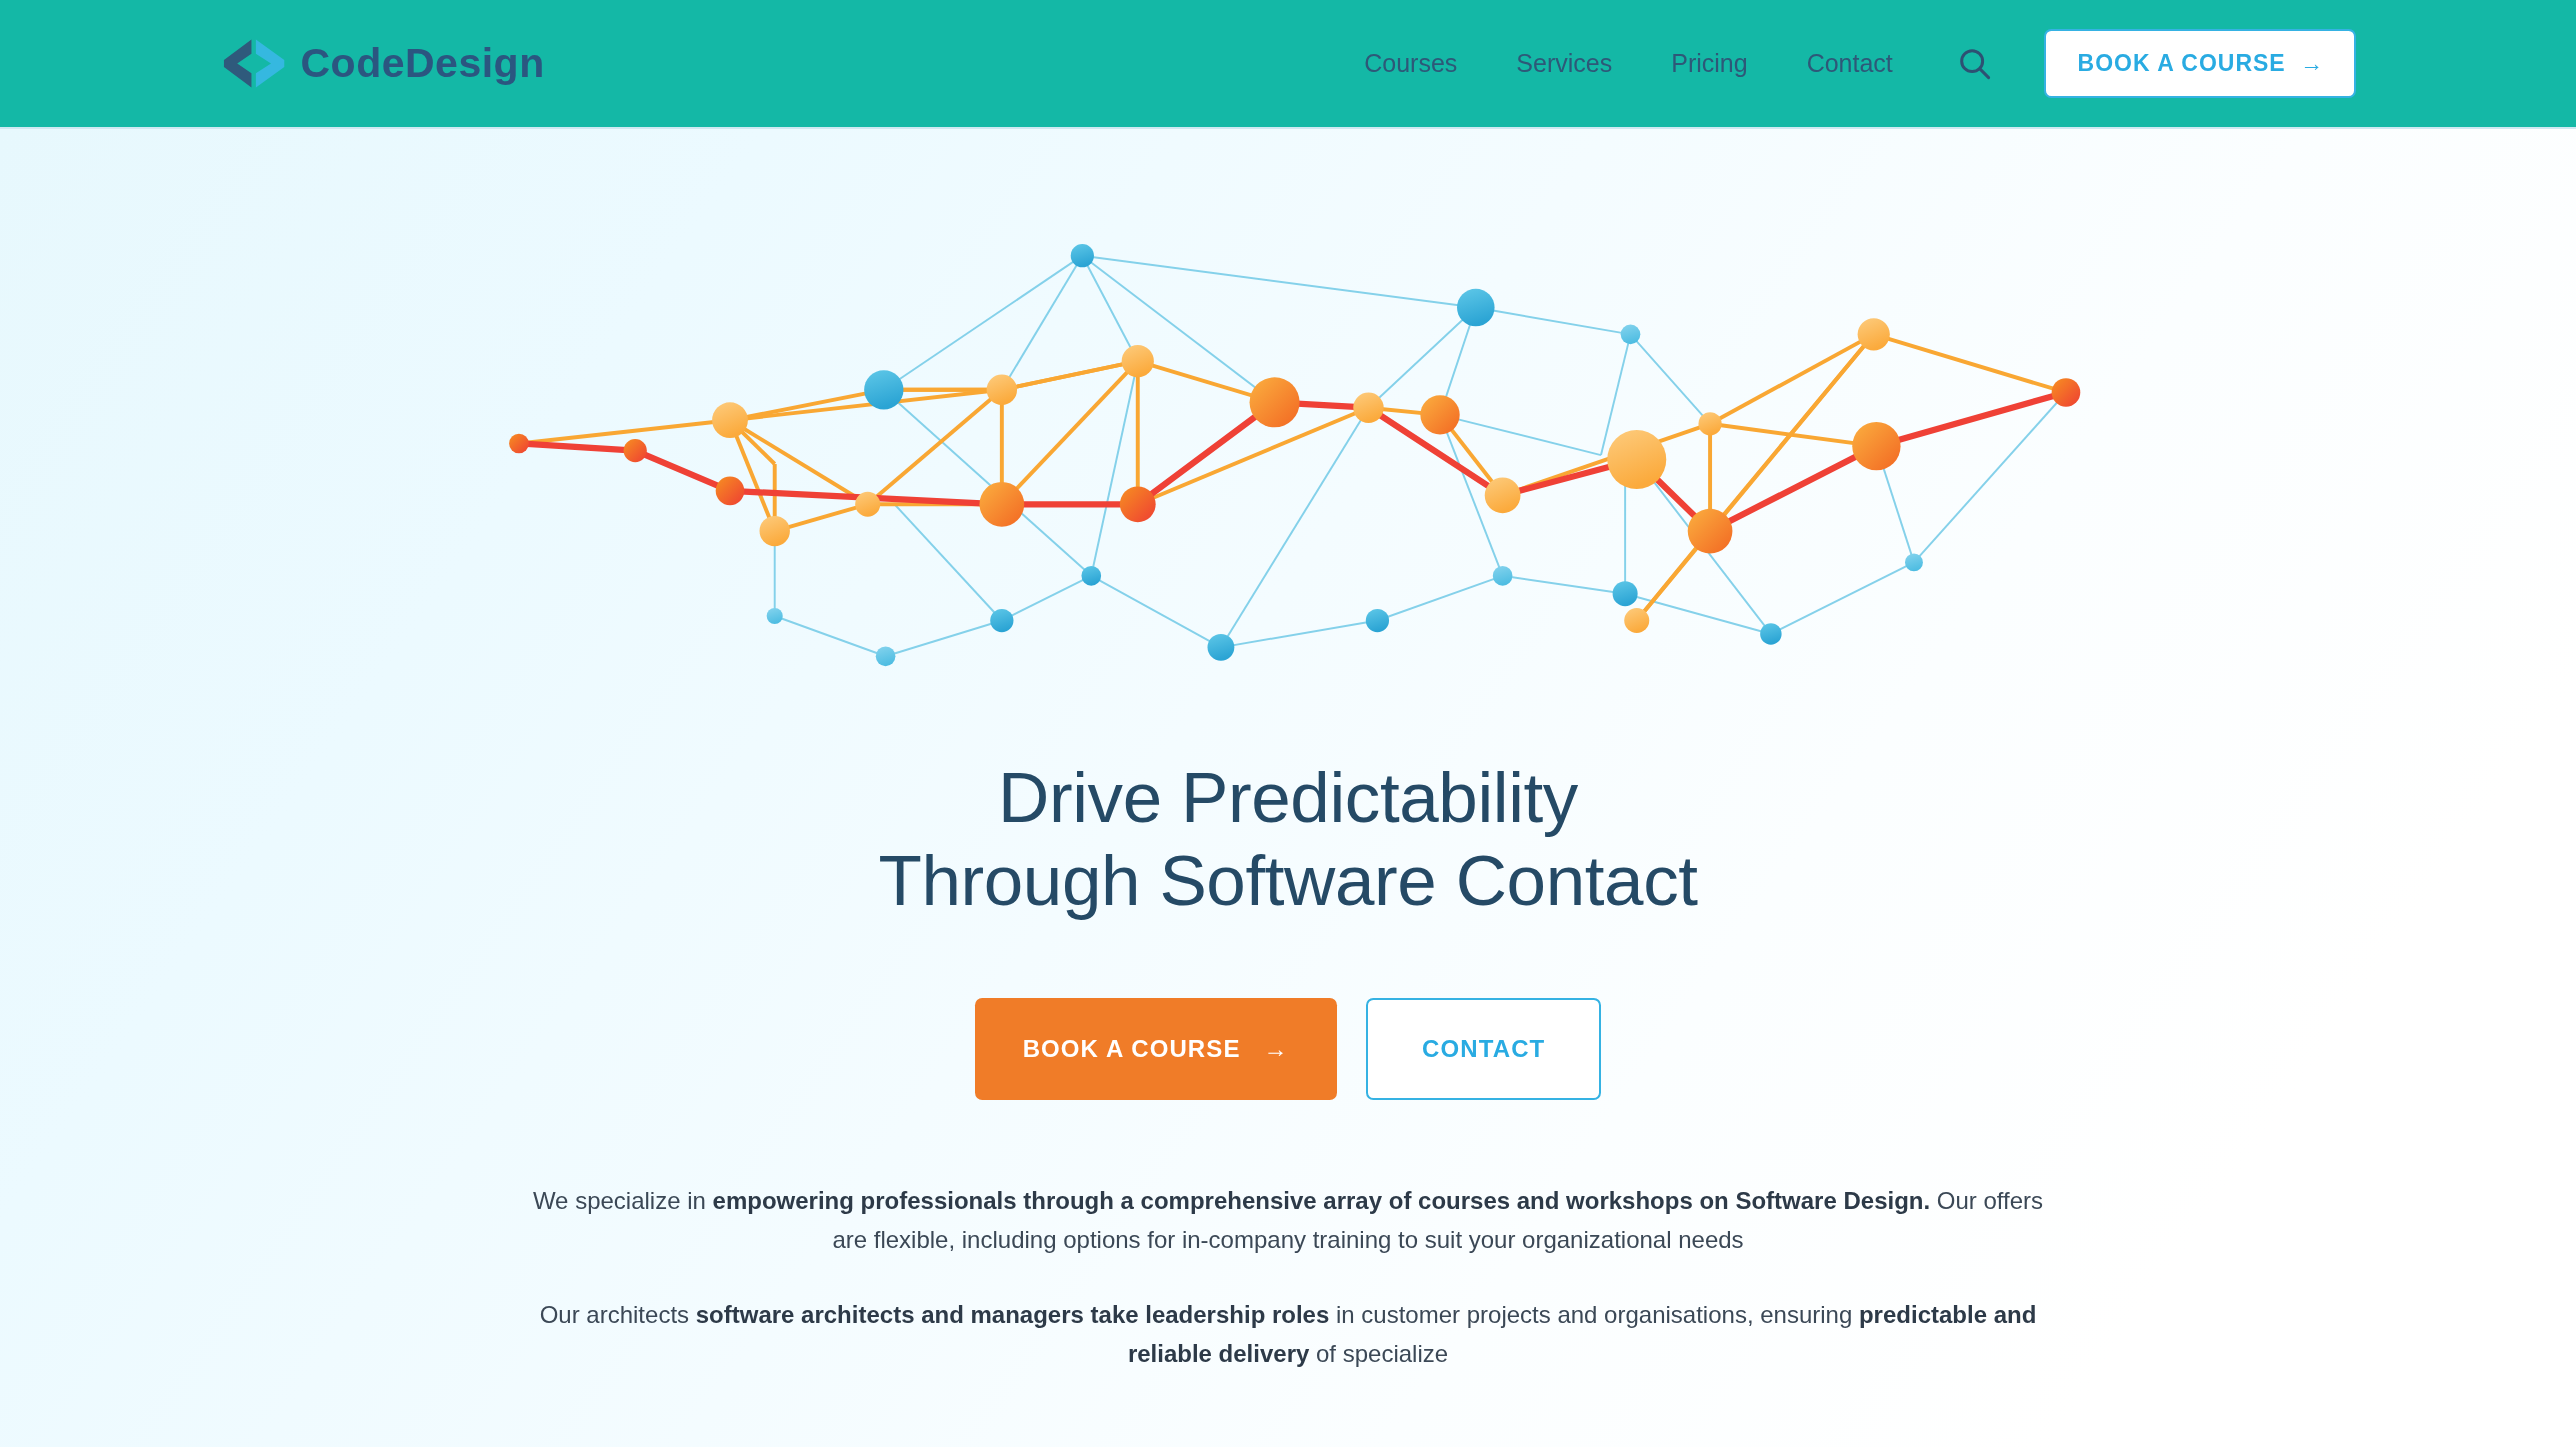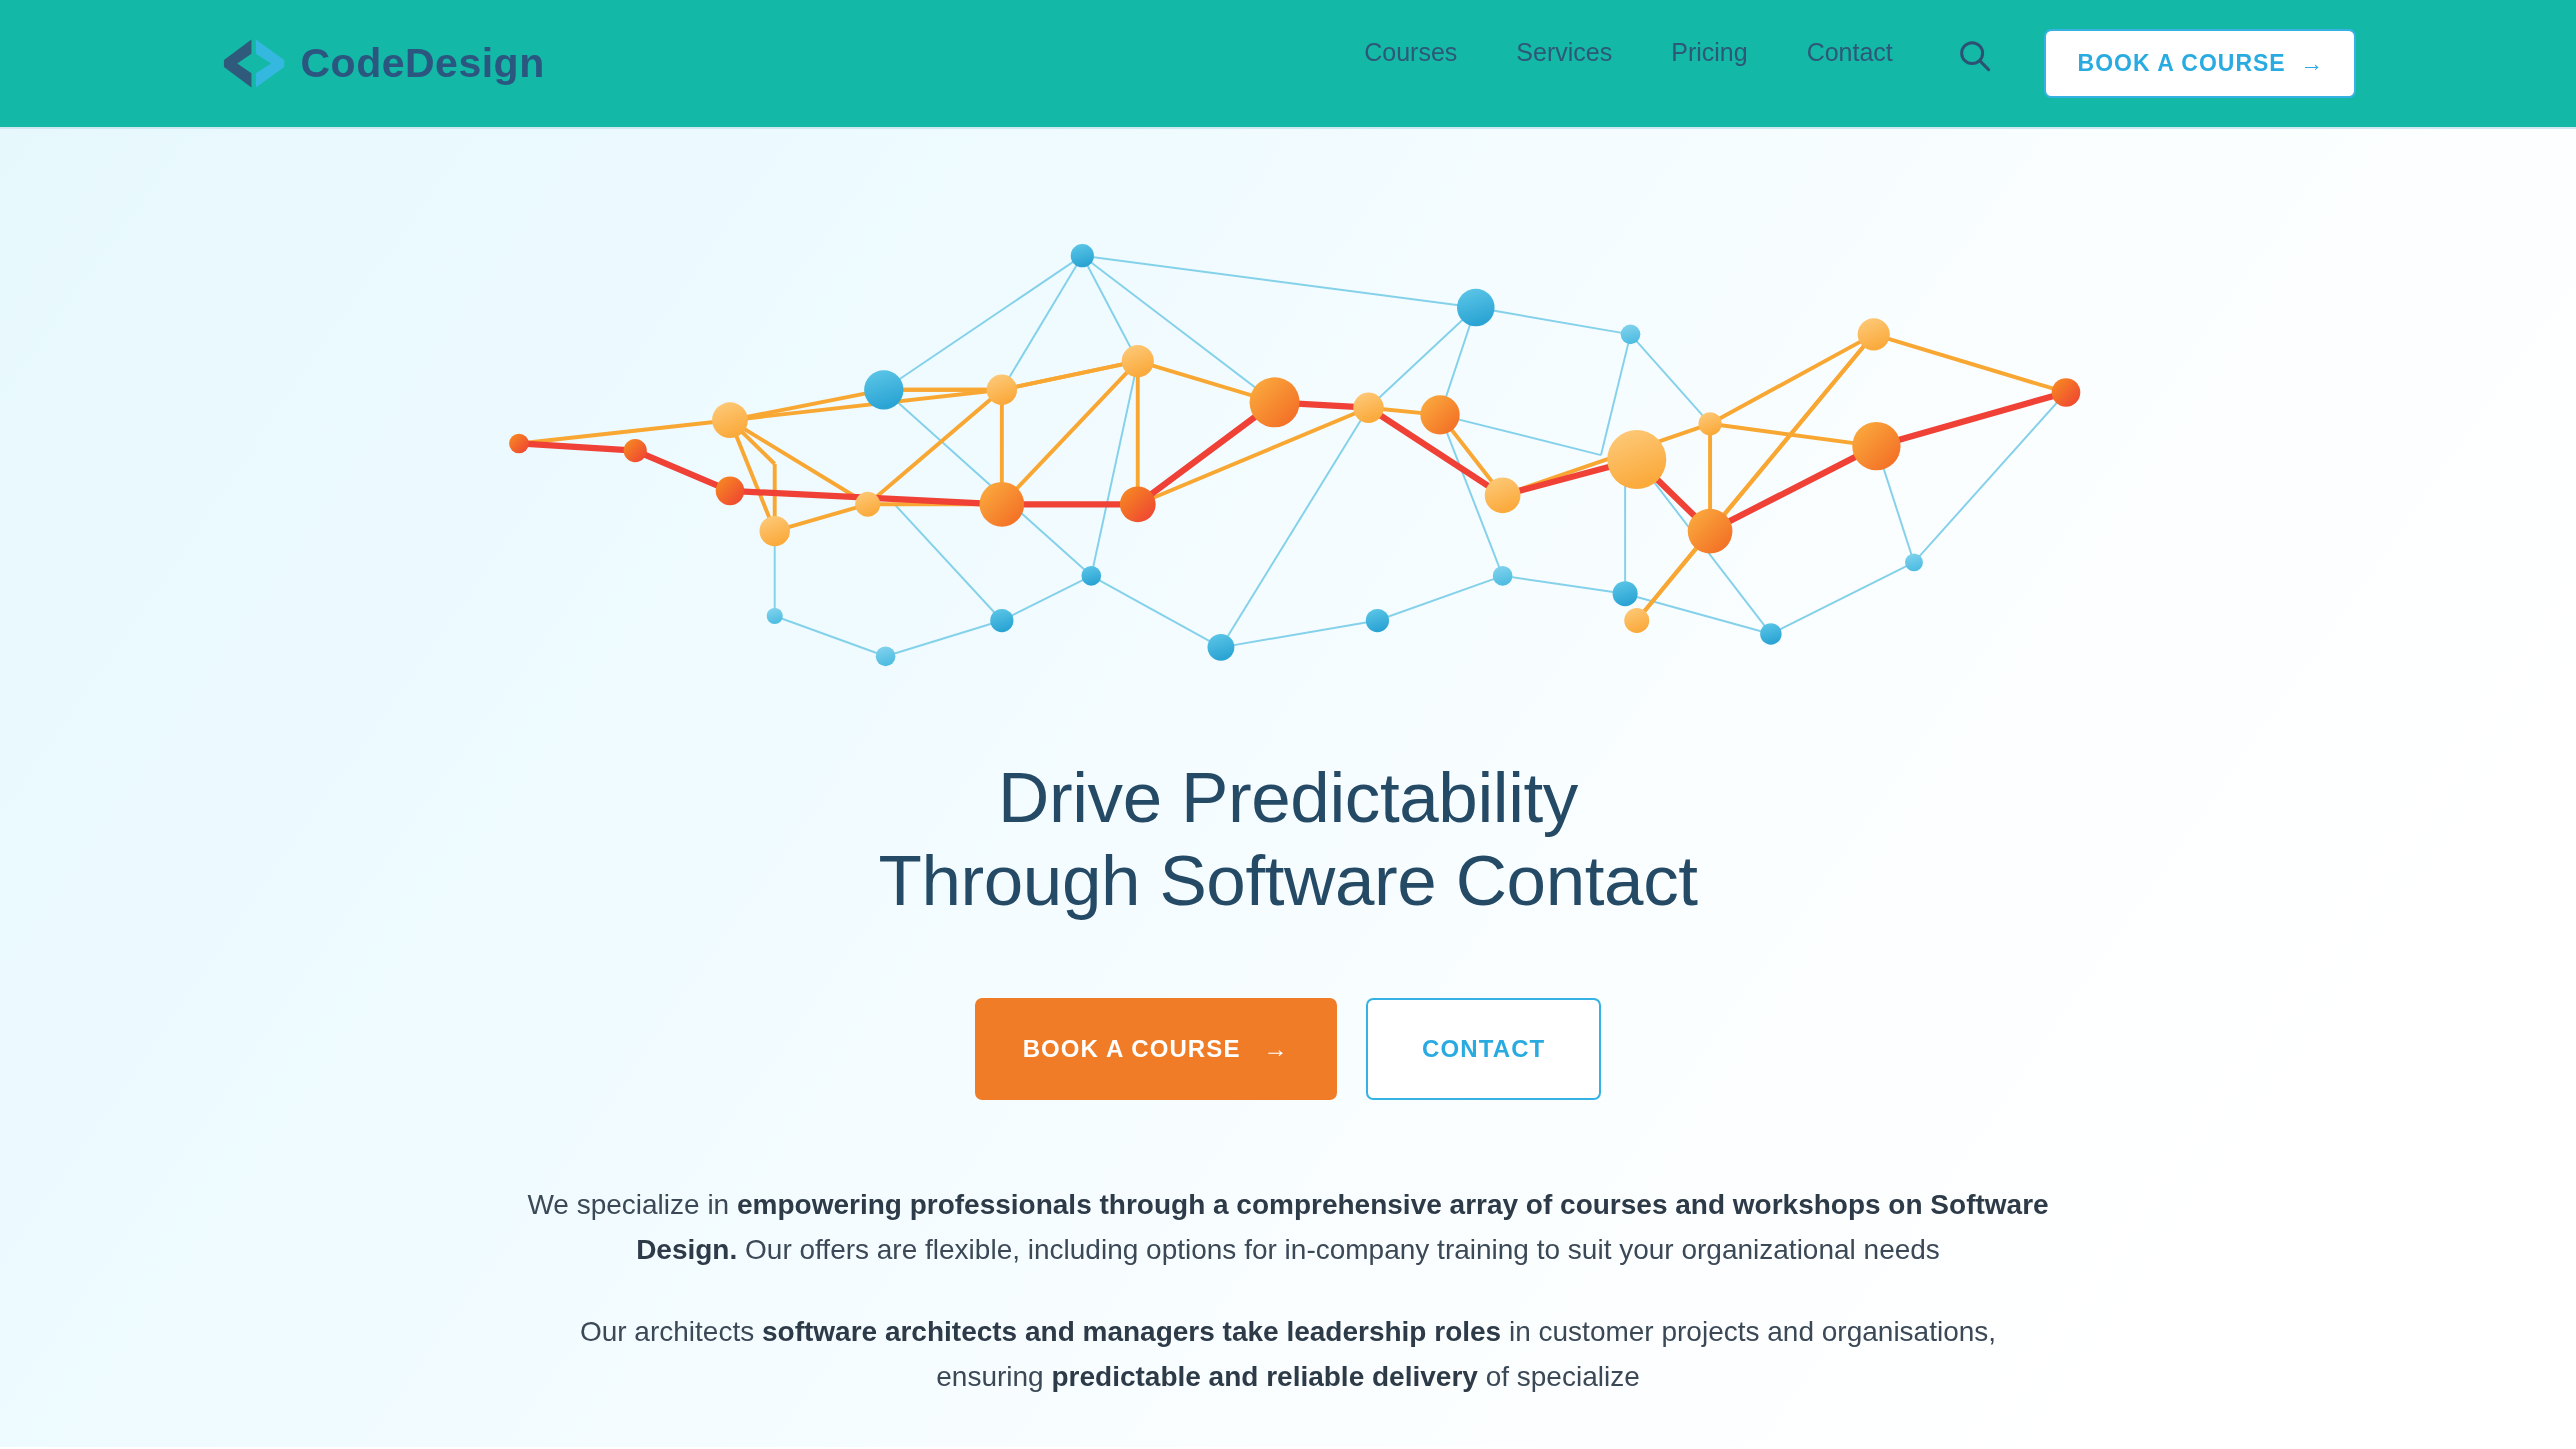--- a/index.html
+++ b/index.html
@@ -29,20 +29,21 @@
     font-size:41px;
     font-weight:700;
     letter-spacing:0.5px;
     color:#2b5680;
     font-family:"Liberation Sans", sans-serif;
   }
 
   .nav{
     margin-left:auto;
     display:flex;
+    align-items:center;
     margin-right:220px;
     gap:0;
   }
   .nav-link{
     font-size:25px;
     color:#2e5878;
     text-decoration:none;
     padding:9px 29.5px;
     white-space:nowrap;
     cursor:pointer;
@@ -142,21 +143,21 @@
     cursor:pointer;
     white-space:nowrap;
   }
 
   .paragraphs{
     margin-top:82px;
     width:1530px;
     text-align:center;
   }
   .para{
-    font-size:28px;
+    font-size:24px;
     line-height:1.62;
     color:#3b4856;
     margin-bottom:36px;
   }
   .para b{ font-weight:700; color:#2d3a48; }
   .para:last-child{ margin-bottom:0; }
 </style>
 </head>
 <body>
 

